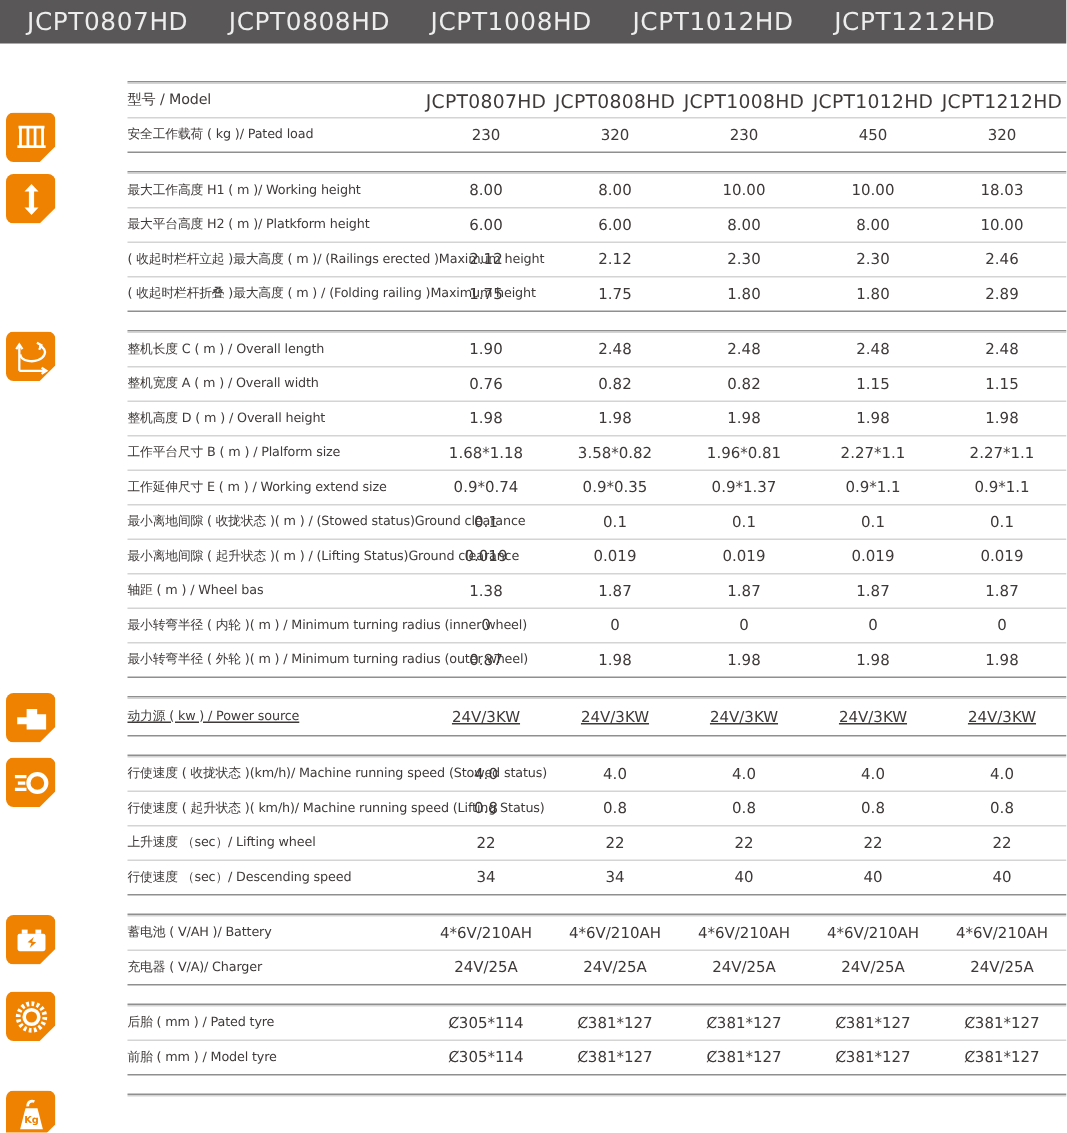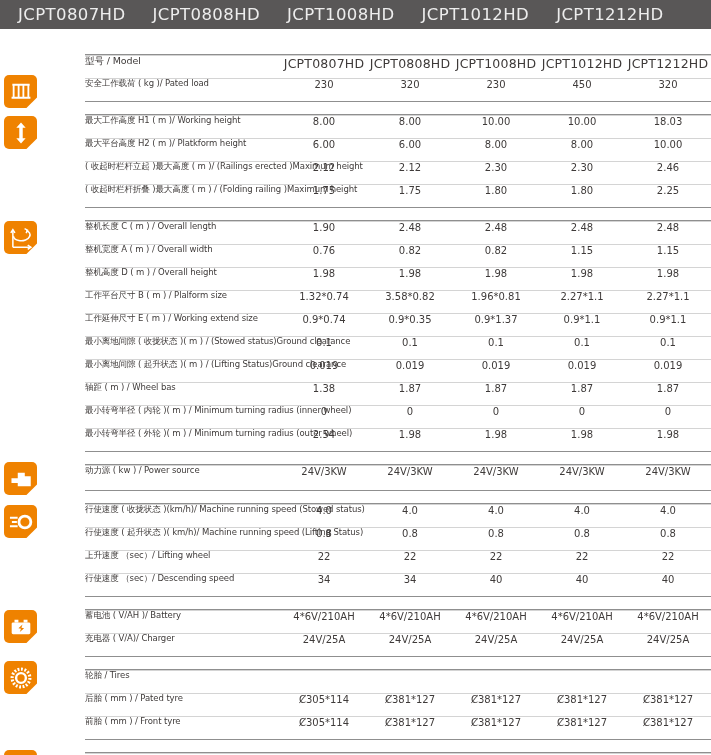--- a/index.html
+++ b/index.html
@@ -31,25 +31,25 @@
   .icon-badge svg{width:26px;height:26px;display:block;}
   .g0 .icon-badge{top:20px;}
   .g1 .icon-badge{top:1px;}
   .g2 .icon-badge{top:0px;}
   .g3 .icon-badge{top:-3px;}
   .g4 .icon-badge{top:1px;}
   .g5 .icon-badge{top:0px;}
   .g6 .icon-badge{top:-9px;}
   .g7 .icon-badge{top:-3px;}
   .row{
-    display:flex;height:22px;
+    display:flex;align-items:center;height:22px;
     border-top:1px solid #d4d4d4;
   }
   .row:first-child{border-top:none;}
-  .g3 .row{height:24px;}
+  .g3 .row{height:24px;text-decoration:underline;}
   .g7 .row{height:29px;}
   .row .label{
     width:196px;flex:0 0 196px;font-size:8.5px;line-height:1.05;
     white-space:nowrap;letter-spacing:-.1px;
   }
   .row .cell{flex:1;text-align:center;font-size:10px;white-space:nowrap;}
   .row.model-row .cell{font-size:12.5px;letter-spacing:.2px;}
   .row.model-row .label{font-size:9.5px;}
 </style>
 </head>
@@ -115,21 +115,21 @@
         <div class="cell">2.30</div>
         <div class="cell">2.30</div>
         <div class="cell">2.46</div>
       </div>
       <div class="row">
         <div class="label">( 收起时栏杆折叠 )最大高度 ( m ) / (Folding railing )Maximum height</div>
         <div class="cell">1.75</div>
         <div class="cell">1.75</div>
         <div class="cell">1.80</div>
         <div class="cell">1.80</div>
-        <div class="cell">2.25</div>
+        <div class="cell">2.89</div>
       </div>
     </div>
     <div class="group g2">
       <div class="icon-badge">
         <svg viewBox="0 0 24 24" fill="none" stroke="#fff" stroke-width="1.4">
           <path d="M4.5 4.5V20.5M4.5 20.5H21"></path>
           <path d="M2.6 7.2l1.9-2.9 1.9 2.9"></path>
           <path d="M18.2 18.6l2.9 1.9-2.9 1.9"></path>
           <path d="M16.8 5.2c2.8.9 4.2 3 3.2 5.3-1.3 3-5.7 4.7-10 3.9-2.9-.5-4.8-2-4.9-4"></path>
           <path d="M15.3 3.3l2.8 1.5-1.4 2.7"></path>
@@ -154,21 +154,21 @@
       <div class="row">
         <div class="label">整机高度 D ( m ) / Overall height</div>
         <div class="cell">1.98</div>
         <div class="cell">1.98</div>
         <div class="cell">1.98</div>
         <div class="cell">1.98</div>
         <div class="cell">1.98</div>
       </div>
       <div class="row">
         <div class="label">工作平台尺寸 B ( m ) / Plalform size</div>
-        <div class="cell">1.32*0.74</div>
+        <div class="cell">1.68*1.18</div>
         <div class="cell">3.58*0.82</div>
         <div class="cell">1.96*0.81</div>
         <div class="cell">2.27*1.1</div>
         <div class="cell">2.27*1.1</div>
       </div>
       <div class="row">
         <div class="label">工作延伸尺寸 E ( m ) / Working extend size</div>
         <div class="cell">0.9*0.74</div>
         <div class="cell">0.9*0.35</div>
         <div class="cell">0.9*1.37</div>
@@ -202,21 +202,21 @@
       <div class="row">
         <div class="label">最小转弯半径 ( 内轮 )( m ) / Minimum turning radius (inner wheel)</div>
         <div class="cell">0</div>
         <div class="cell">0</div>
         <div class="cell">0</div>
         <div class="cell">0</div>
         <div class="cell">0</div>
       </div>
       <div class="row">
         <div class="label">最小转弯半径 ( 外轮 )( m ) / Minimum turning radius (outer wheel)</div>
-        <div class="cell">2.54</div>
+        <div class="cell">0.87</div>
         <div class="cell">1.98</div>
         <div class="cell">1.98</div>
         <div class="cell">1.98</div>
         <div class="cell">1.98</div>
       </div>
     </div>
     <div class="group g3">
       <div class="icon-badge">
         <svg viewBox="0 0 24 24">
           <path fill="#fff" d="M9 6.2h6.5v3.2H21v9.4H9v-3.2H3.2v-4.4H9z"></path>
@@ -298,37 +298,29 @@
       </div>
     </div>
     <div class="group g6">
       <div class="icon-badge">
         <svg viewBox="0 0 24 24" fill="none">
           <circle cx="12" cy="12" r="8.2" stroke="#fff" stroke-width="2.9" stroke-dasharray="1.7 1.5"></circle>
           <circle cx="12" cy="12" r="4.5" stroke="#fff" stroke-width="2.2"></circle>
         </svg>
       </div>
       <div class="row">
-        <div class="label">轮胎 / Tires</div>
-        <div class="cell"></div>
-        <div class="cell"></div>
-        <div class="cell"></div>
-        <div class="cell"></div>
-        <div class="cell"></div>
-      </div>
-      <div class="row">
         <div class="label">后胎 ( mm ) / Pated tyre</div>
         <div class="cell">Ȼ305*114</div>
         <div class="cell">Ȼ381*127</div>
         <div class="cell">Ȼ381*127</div>
         <div class="cell">Ȼ381*127</div>
         <div class="cell">Ȼ381*127</div>
       </div>
       <div class="row">
-        <div class="label">前胎 ( mm ) / Front tyre</div>
+        <div class="label">前胎 ( mm ) / Model tyre</div>
         <div class="cell">Ȼ305*114</div>
         <div class="cell">Ȼ381*127</div>
         <div class="cell">Ȼ381*127</div>
         <div class="cell">Ȼ381*127</div>
         <div class="cell">Ȼ381*127</div>
       </div>
     </div>
     <div class="group g7">
       <div class="icon-badge">
         <svg viewBox="0 0 24 24">

